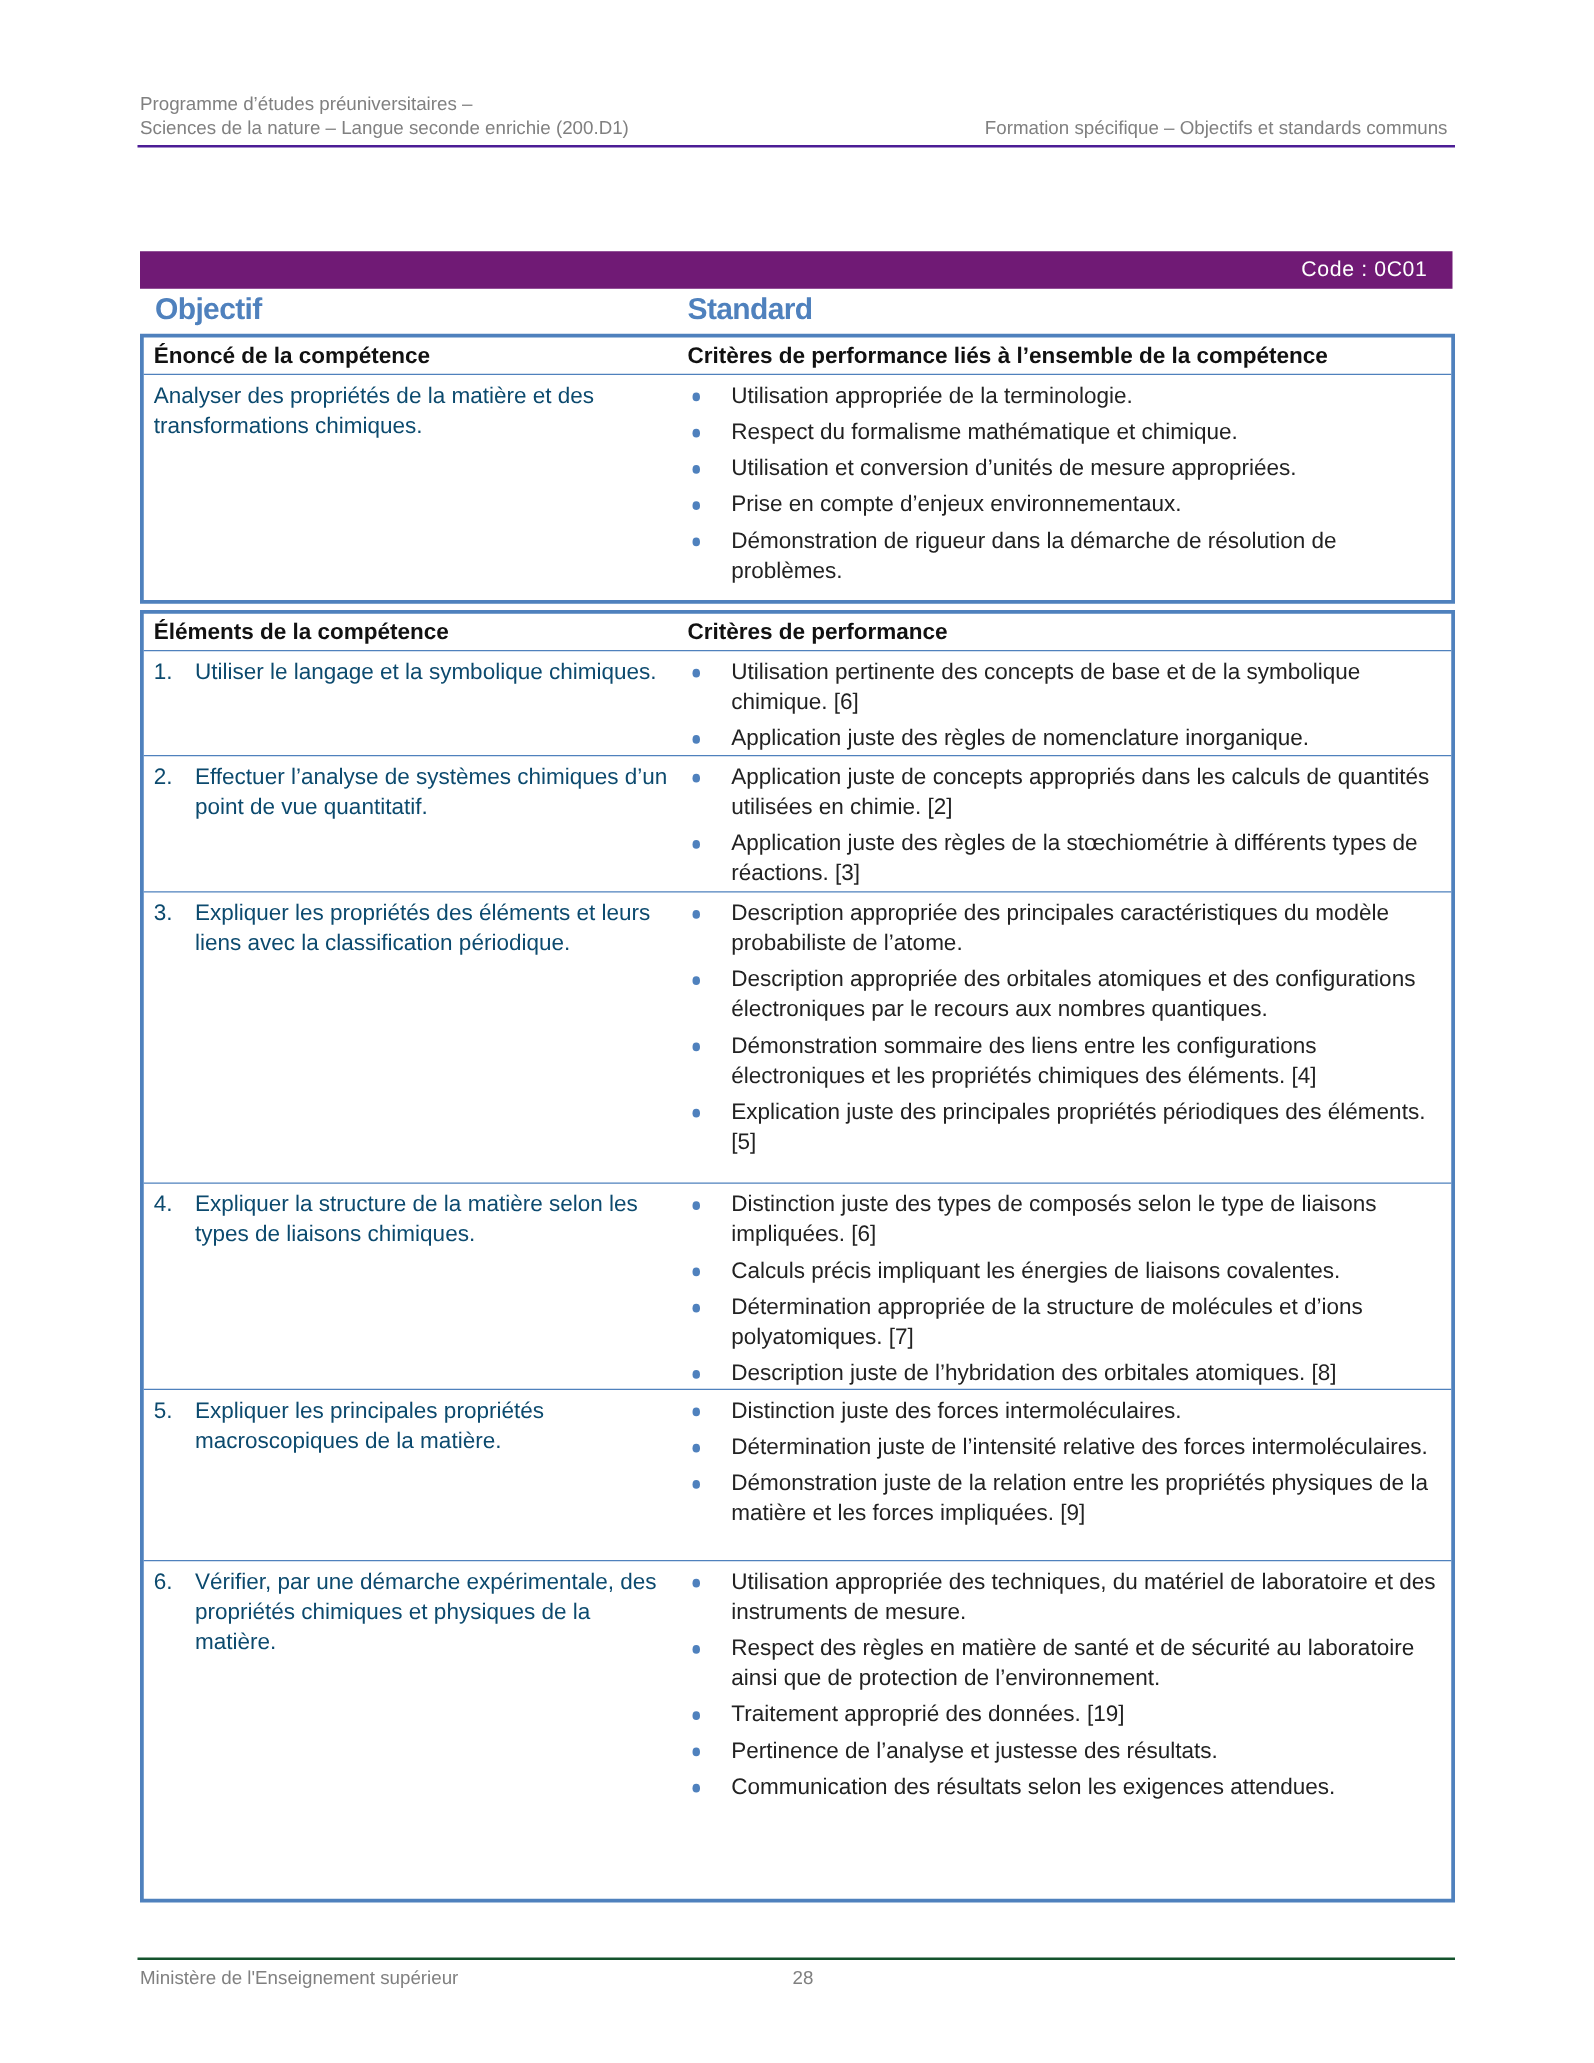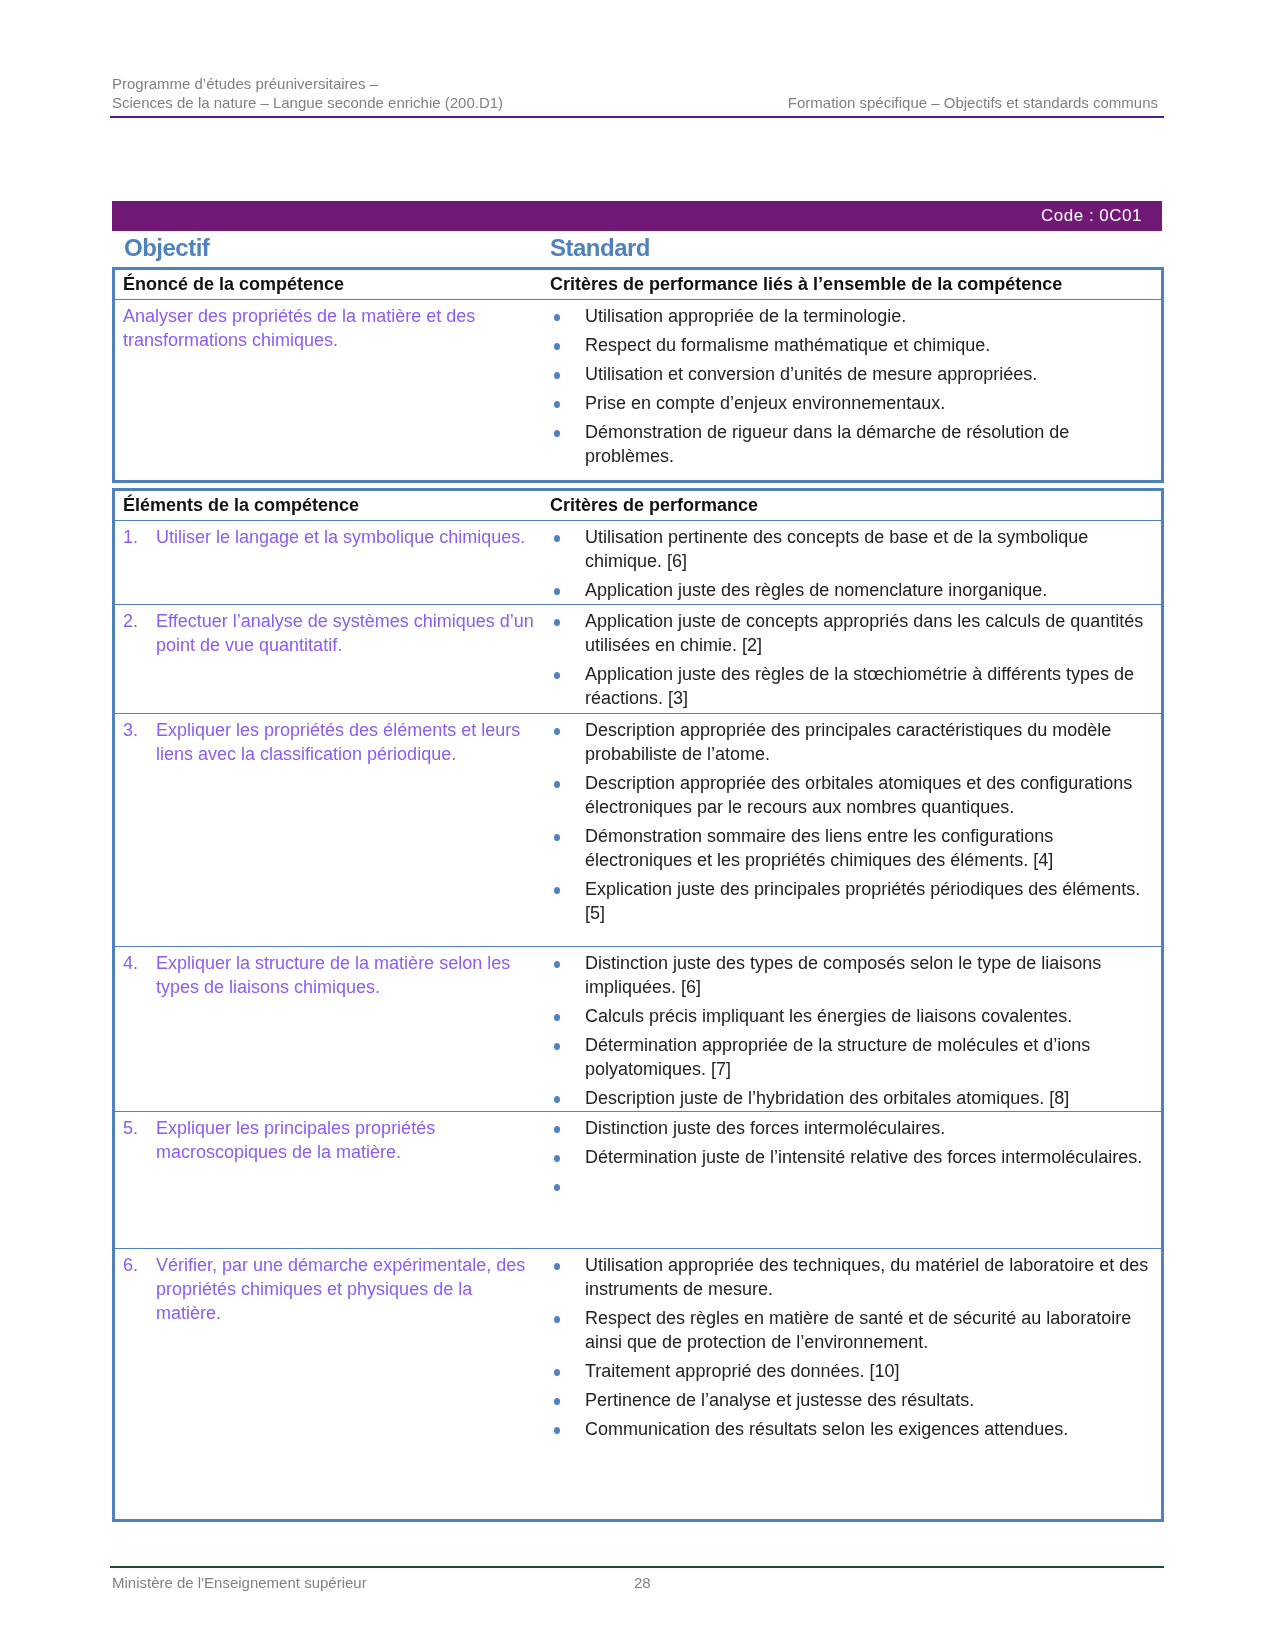--- a/index.html
+++ b/index.html
@@ -13,21 +13,21 @@
   .section-titles .t { position: absolute; top: 0; color: #4f81bd; font-weight: bold; font-size: 24px; letter-spacing: -0.5px; }
   .t.objectif { left: 12px; } .t.standard { left: 438px; }
   .box { position: absolute; left: 112px; width: 1046px; border: 3px solid #4f81bd; }
   .box1 { top: 267px; height: 210px; }
   .box2 { top: 488px; height: 1028px; }
   .row { position: relative; border-bottom: 1.5px solid #4f81bd; }
   .row:last-child { border-bottom: none; }
   .hdr { height: 29px; font-weight: bold; font-size: 18px; }
   .hdr .c1 { position: absolute; left: 8px; top: 4px; }
   .hdr .c2 { position: absolute; left: 435px; top: 4px; }
-  .cell-left { position: absolute; left: 8px; top: 4px; width: 415px; font-size: 18px; line-height: 24px; color: #8b5cf6; }
+  .cell-left { position: absolute; left: 8px; top: 4px; width: 415px; font-size: 18px; line-height: 24px; color: #0c4a6e; }
   .cell-left .num { position: absolute; left: 0; top: 0; }
   .cell-left .txt { margin-left: 33px; display: block; }
   .cell-right { position: absolute; left: 435px; top: 4px; width: 600px; }
   ul.crit { list-style: none; margin: 0; padding: 0; }
   ul.crit li { position: relative; padding-left: 35px; font-size: 18px; line-height: 24px; margin-bottom: 5px; color: #222; }
   ul.crit li .bullet { position: absolute; left: 4px; top: 10px; width: 6px; height: 7px; border-radius: 50%; background: #4f81bd; }
   .page-footer { position: absolute; left: 110px; top: 1566px; width: 1054px; border-top: 2px solid #14532d; color: #808080; font-size: 15px; }
   .page-footer .left { position: absolute; left: 2px; top: 6px; }
   .page-footer .pnum { position: absolute; left: 524px; top: 6px; }
 </style>
@@ -130,34 +130,34 @@
       </div>
       <div class="row" style="height: 136px;">
         <div class="cell-left">
           <span class="num">5.</span>
           <span class="txt">Expliquer les principales propriétés macroscopiques de la matière.</span>
         </div>
         <div class="cell-right">
           <ul class="crit">
             <li><span class="bullet"></span><span>Distinction juste des forces intermoléculaires.</span></li>
             <li><span class="bullet"></span><span>Détermination juste de l’intensité relative des forces intermoléculaires.</span></li>
-            <li><span class="bullet"></span></li>
+            <li><span class="bullet"></span><span>Démonstration juste de la relation entre les propriétés physiques de la matière et les forces impliquées. [9]</span></li>
           </ul>
         </div>
       </div>
       <div class="row" style="height: 222px;">
         <div class="cell-left">
           <span class="num">6.</span>
           <span class="txt">Vérifier, par une démarche expérimentale, des propriétés chimiques et physiques de la matière.</span>
         </div>
         <div class="cell-right">
           <ul class="crit">
             <li><span class="bullet"></span><span>Utilisation appropriée des techniques, du matériel de laboratoire et des instruments de mesure.</span></li>
             <li><span class="bullet"></span><span>Respect des règles en matière de santé et de sécurité au laboratoire ainsi que de protection de l’environnement.</span></li>
-            <li><span class="bullet"></span><span>Traitement approprié des données. [10]</span></li>
+            <li><span class="bullet"></span><span>Traitement approprié des données. [19]</span></li>
             <li><span class="bullet"></span><span>Pertinence de l’analyse et justesse des résultats.</span></li>
             <li><span class="bullet"></span><span>Communication des résultats selon les exigences attendues.</span></li>
           </ul>
         </div>
       </div>
     </div>
 </div>
 
 <div class="page-footer">
   <span class="left">Ministère de l'Enseignement supérieur</span>

